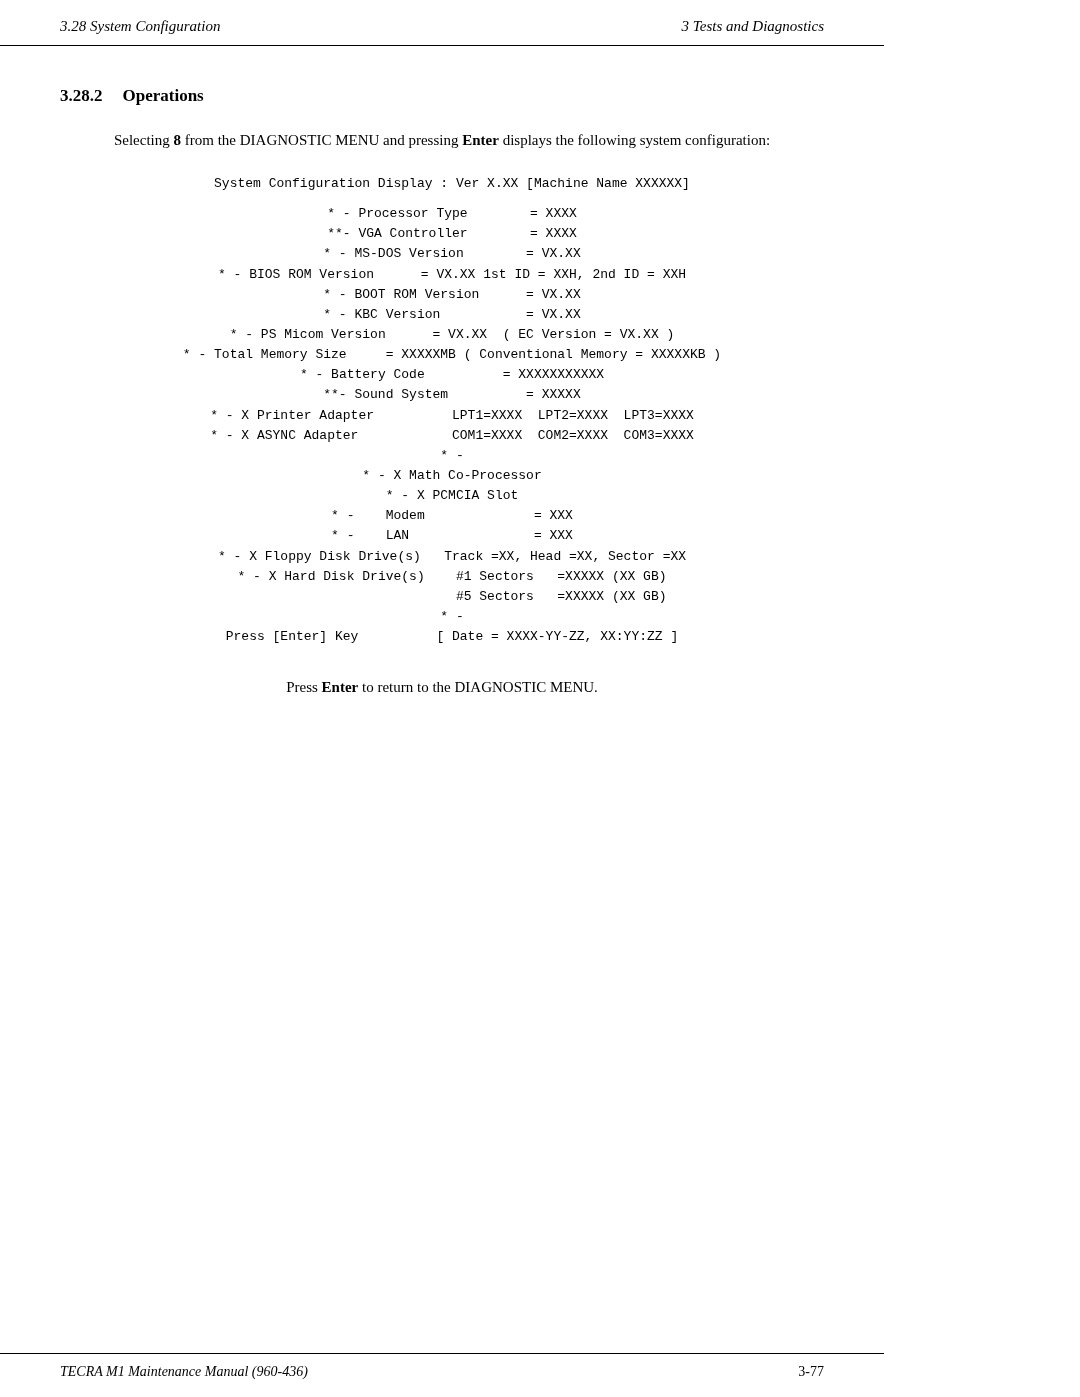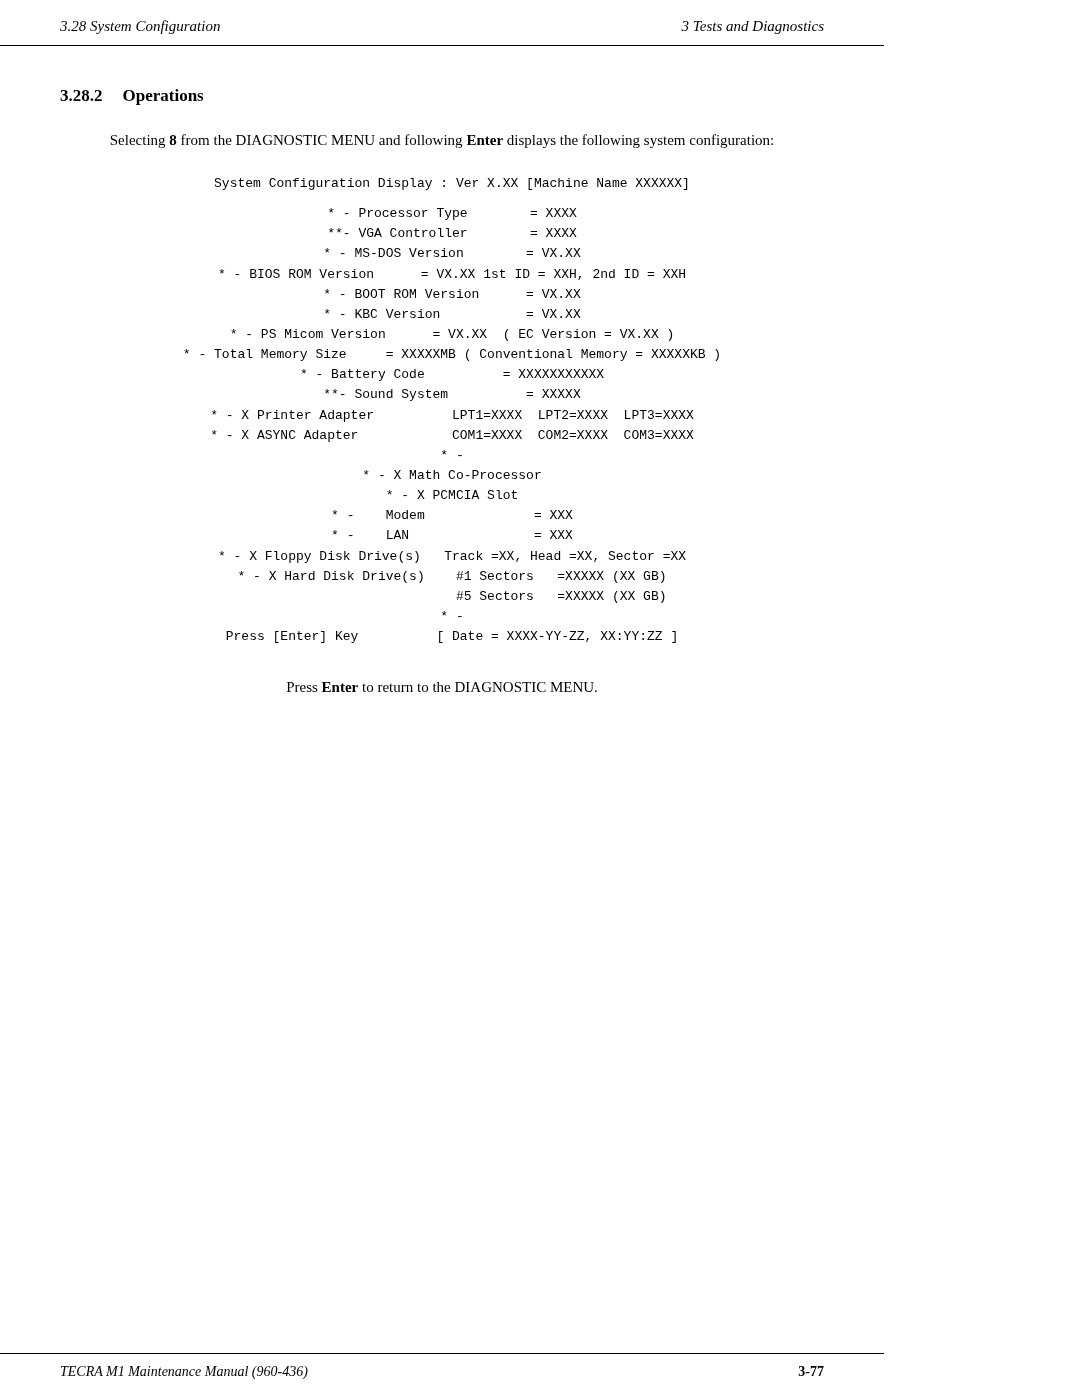--- a/index.html
+++ b/index.html
@@ -115,42 +115,41 @@
       padding-top: 10px;
     }
 
     .footer-left {
       font-style: italic;
       font-size: 14px;
     }
 
     .footer-right {
       font-size: 14px;
-      font-weight: bold;
     }
   </style>
 </head>
 <body>
 
 <div class="page">
 
   <div class="header">
     <span class="header-left">3.28  System Configuration</span>
     <span class="header-right">3  Tests and Diagnostics</span>
   </div>
 
   <div class="content">
 
     <div class="section-heading">
       <span class="section-number">3.28.2</span>
       <span class="section-title">Operations</span>
     </div>
 
     <p class="intro-paragraph">
-      <span>Selecting </span><span class="bold">8</span><span> from the DIAGNOSTIC MENU and following </span><span class="bold">Enter</span><span> displays the following system configuration:</span>
+      <span>Selecting </span><span class="bold">8</span><span> from the DIAGNOSTIC MENU and pressing </span><span class="bold">Enter</span><span> displays the following system configuration:</span>
     </p>
 
     <div class="code-block">
       <div class="code-header">System Configuration Display : Ver X.XX [Machine Name XXXXXX]</div>
       <div id="code-lines-container">
           <div class="code-line">* - Processor Type        = XXXX</div>
           <div class="code-line">**- VGA Controller        = XXXX</div>
           <div class="code-line">* - MS-DOS Version        = VX.XX</div>
           <div class="code-line">* - BIOS ROM Version      = VX.XX 1st ID = XXH, 2nd ID = XXH</div>
           <div class="code-line">* - BOOT ROM Version      = VX.XX</div>

